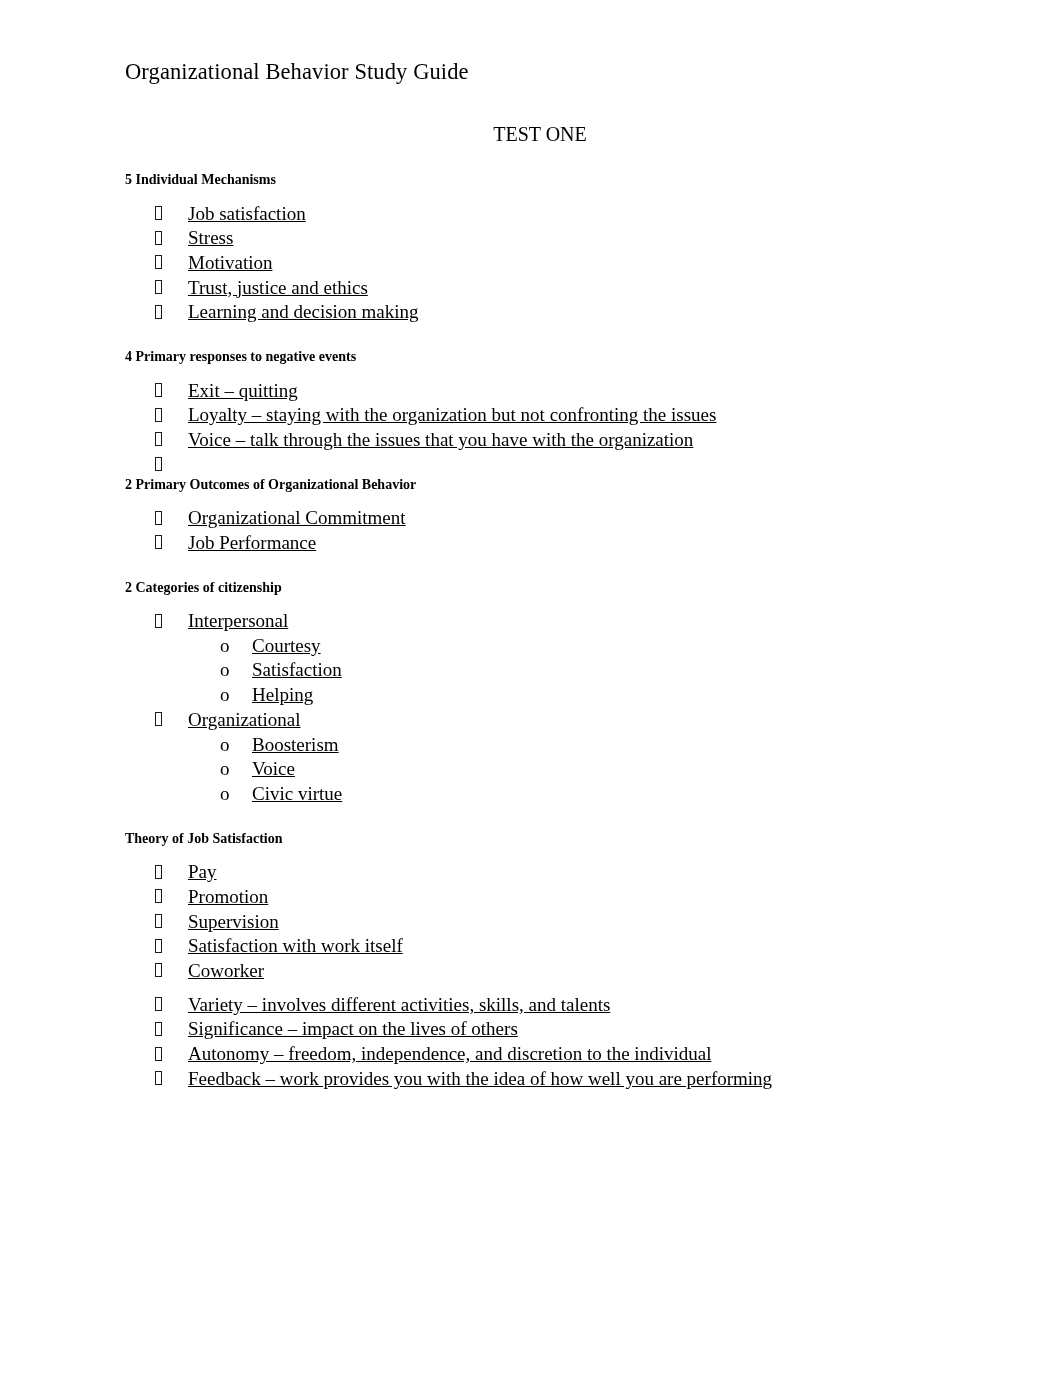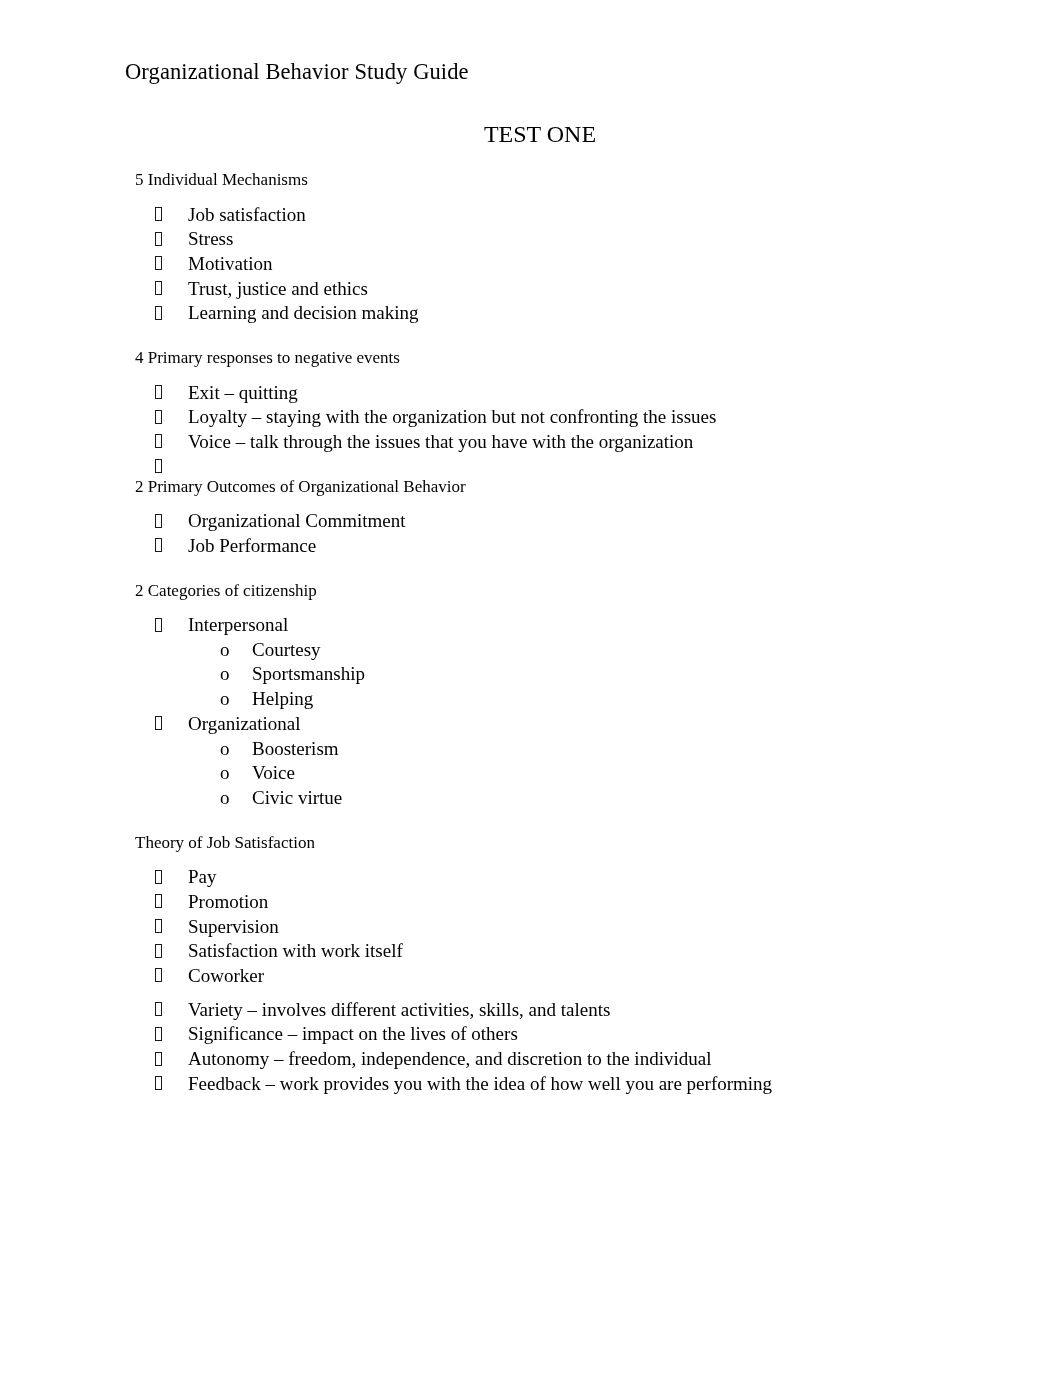--- a/index.html
+++ b/index.html
@@ -32,35 +32,35 @@
 
   .doc-title {
     font-size: 22.5px;
     line-height: 28px;
     margin: 0 0 0 0;
     font-weight: normal;
     letter-spacing: 0.1px;
   }
 
   .test-title {
-    font-size: 24px;
+    font-size: 20px;
     line-height: 30px;
     text-align: center;
     margin: 33px 0 0 0;
     font-weight: normal;
   }
 
   .section {
     margin: 0;
   }
   .section-heading {
-    font-size: 17px;
+    font-size: 14px;
     line-height: 24.5px;
-    margin: 10px;
-    font-weight: normal;
+    margin: 0;
+    font-weight: bold;
     white-space: pre;
   }
   .sec-gap-first { margin-top: 19px; }
   .sec-gap { margin-top: 20px; }
 
   ul.bullets {
     list-style: none;
     margin: 9px 0 0 0;
     padding: 0;
   }
@@ -96,21 +96,21 @@
     margin: 0;
     white-space: pre;
   }
   .omark {
     position: absolute;
     left: 95px;
     top: 0;
     font-size: 19px;
     line-height: 24.7px;
   }
-  .item-text { display: inline; }
+  .item-text { display: inline; text-decoration: underline; }
 </style>
 </head>
 <body>
 
 <div class="page">
   <div class="content">
 
     <div class="doc-title">Organizational Behavior Study Guide</div>
 
     <div class="test-title">TEST ONE</div>
@@ -141,21 +141,21 @@
             <li class="bullet-item"><span class="tofu"></span><span class="item-text">Organizational Commitment</span></li>
             <li class="bullet-item"><span class="tofu"></span><span class="item-text">Job Performance</span></li>
           </ul>
         </div>
         <div class="section">
           <div class="section-heading sec-gap">2 Categories of citizenship</div>
           <ul class="bullets">
             <li class="bullet-item"><span class="tofu"></span><span class="item-text">Interpersonal</span></li>
             <ul class="subbullets">
               <li class="subbullet-item"><span class="omark">o</span><span class="item-text">Courtesy</span></li>
-              <li class="subbullet-item"><span class="omark">o</span><span class="item-text">Sportsmanship</span></li>
+              <li class="subbullet-item"><span class="omark">o</span><span class="item-text">Satisfaction</span></li>
               <li class="subbullet-item"><span class="omark">o</span><span class="item-text">Helping</span></li>
             </ul>
             <li class="bullet-item"><span class="tofu"></span><span class="item-text">Organizational</span></li>
             <ul class="subbullets">
               <li class="subbullet-item"><span class="omark">o</span><span class="item-text">Boosterism</span></li>
               <li class="subbullet-item"><span class="omark">o</span><span class="item-text">Voice</span></li>
               <li class="subbullet-item"><span class="omark">o</span><span class="item-text">Civic virtue</span></li>
             </ul>
           </ul>
         </div>

